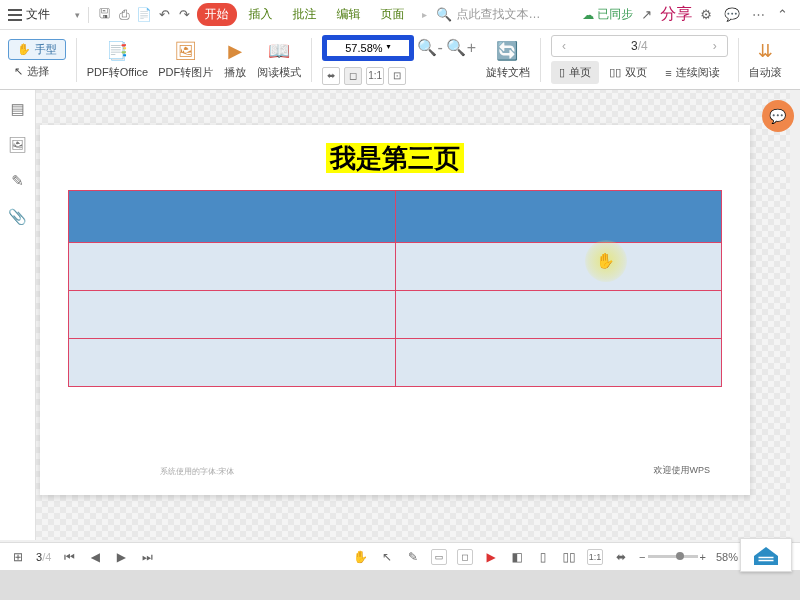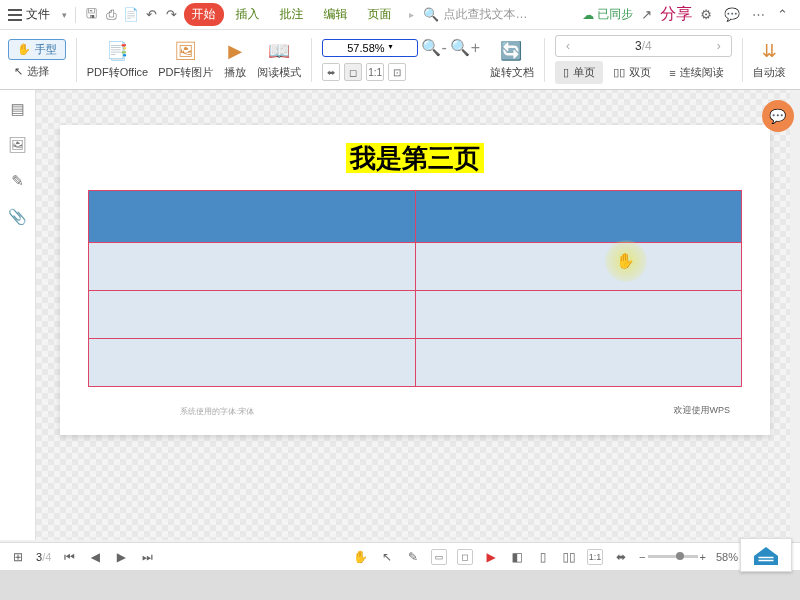--- a/index.html
+++ b/index.html
@@ -2,55 +2,55 @@
 <html><head>
 <meta charset="utf-8">
 <style>
 * { margin: 0; padding: 0; box-sizing: border-box; font-family: "Microsoft YaHei", sans-serif; }
 body { background: #f0f0f0; width: 800px; height: 600px; overflow: hidden; position: relative; }
 
 
 .menubar { height: 30px; background: #fff; display: flex; align-items: center; padding: 0 8px; border-bottom: 1px solid #e0e0e0; font-size: 12px; gap: 4px; }
 .menubar .hamburger { width: 14px; height: 12px; display: flex; flex-direction: column; justify-content: space-between; }
 .menubar .hamburger span { height: 2px; background: #555; }
-.menubar .menu-label { color: #333; margin-right: 8px; }
+.menubar .menu-label { color: #333; margin-right: 21px; }
 .menubar .dropdown { color: #888; font-size: 9px; }
 .menubar .sep { width: 1px; height: 16px; background: #ddd; margin: 0 4px; }
 .menubar .icon { width: 16px; height: 16px; display: inline-flex; align-items: center; justify-content: center; color: #666; font-size: 13px; }
 .menubar .tab { padding: 3px 8px; color: #4d7c0f; cursor: pointer; }
 .menubar .tab.active { background: #e84b3c; color: #fff; border-radius: 11px; }
 .menubar .spacer { flex: 1; }
 .menubar .search-prompt { color: #999; font-size: 12px; }
 .menubar .sync { color: #3b9c55; display: flex; align-items: center; gap: 3px; }
 .menubar .right-icon { color: #666; margin: 0 4px; font-size: 13px; }
 
 
 .ribbon { height: 60px; background: #fff; display: flex; align-items: center; padding: 0 8px; border-bottom: 1px solid #d0d0d0; gap: 10px; }
 .ribbon .group { display: flex; flex-direction: column; align-items: center; gap: 2px; font-size: 11px; color: #444; }
 .ribbon .btn-pair { display: flex; flex-direction: column; gap: 2px; }
 .ribbon .pill { display: flex; align-items: center; gap: 4px; padding: 2px 8px; border: 1px solid #5b9bd5; border-radius: 3px; font-size: 11px; background: #eaf3fb; color: #2c6aa0; }
 .ribbon .tool-btn { display: flex; align-items: center; gap: 4px; padding: 2px 6px; font-size: 11px; color: #444; }
 .ribbon .tool-icon { width: 24px; height: 24px; display: flex; align-items: center; justify-content: center; font-size: 18px; color: #d98b3c; }
 .ribbon .vsep { width: 1px; height: 44px; background: #e0e0e0; }
-.ribbon .zoom-box { display: flex; align-items: flex-start; border: 1px solid #1d4ed8; border-radius: 3px; padding: 2px 24px; font-size: 11px; gap: 4px; }
+.ribbon .zoom-box { display: flex; align-items: flex-start; border: 5px solid #1d4ed8; border-radius: 3px; padding: 2px 18px; font-size: 11px; gap: 4px; }
 .ribbon .small-icons { display: flex; gap: 4px; }
 .ribbon .small-icon { width: 18px; height: 18px; border: 1px solid #ccc; border-radius: 2px; display: flex; align-items: center; justify-content: center; font-size: 10px; color: #666; }
 .ribbon .nav-box { display: flex; align-items: center; gap: 8px; border: 1px solid #ccc; border-radius: 3px; padding: 3px 10px; font-size: 12px; }
 .ribbon .nav-page { color: #333; }
 .ribbon .nav-total { color: #aaa; }
 .ribbon .view-btn { display: flex; align-items: center; gap: 4px; padding: 4px 8px; font-size: 11px; color: #444; border-radius: 3px; }
 .ribbon .view-btn.active { background: #e8e8e8; }
 
 
 .sidebar { position: absolute; left: 0; top: 90px; width: 36px; background: #fff; border-right: 1px solid #e0e0e0; height: 450px; display: flex; flex-direction: column; align-items: center; padding-top: 10px; gap: 18px; }
 .sidebar .side-icon { width: 18px; height: 18px; color: #777; display: flex; align-items: center; justify-content: center; font-size: 15px; }
 
 
 .canvas-area { position: absolute; left: 36px; top: 90px; right: 10px; bottom: 60px; background: repeating-conic-gradient(#e8e8e8 0% 25%, #f4f4f4 0% 50%) 0/12px 12px; overflow: hidden; }
-.page { position: absolute; left: 24px; top: 35px; width: 710px; height: 310px; background: #fff; box-shadow: 0 2px 6px rgba(0,0,0,0.15); }
+.page { position: absolute; left: 4px; top: 35px; width: 710px; height: 370px; background: #fff; box-shadow: 0 2px 6px rgba(0,0,0,0.15); }
 .page-title { text-align: center; font-size: 26px; font-weight: bold; margin-top: 16px; }
 .page-title span { background: #ffff00; padding: 0 4px; }
 .page-table { margin: 14px 28px 0; border-collapse: collapse; width: calc(100% - 56px); }
 .page-table td { border: 1px solid #d46; height: 48px; }
 .page-table tr:first-child td { background: #4a8bc5; height: 52px; }
 .page-table tr:nth-child(2) td,
 .page-table tr:nth-child(3) td,
 .page-table tr:nth-child(4) td { background: #dce7f2; }
 .hand-cursor { position: absolute; left: 545px; top: 115px; width: 42px; height: 42px; border-radius: 50%; background: radial-gradient(circle, rgba(230,230,120,0.9) 0%, rgba(230,230,120,0.3) 60%, transparent 80%); display: flex; align-items: center; justify-content: center; font-size: 15px; color: #333; }
 .page-footer-left { position: absolute; bottom: 18px; left: 120px; font-size: 8px; color: #aaa; }

